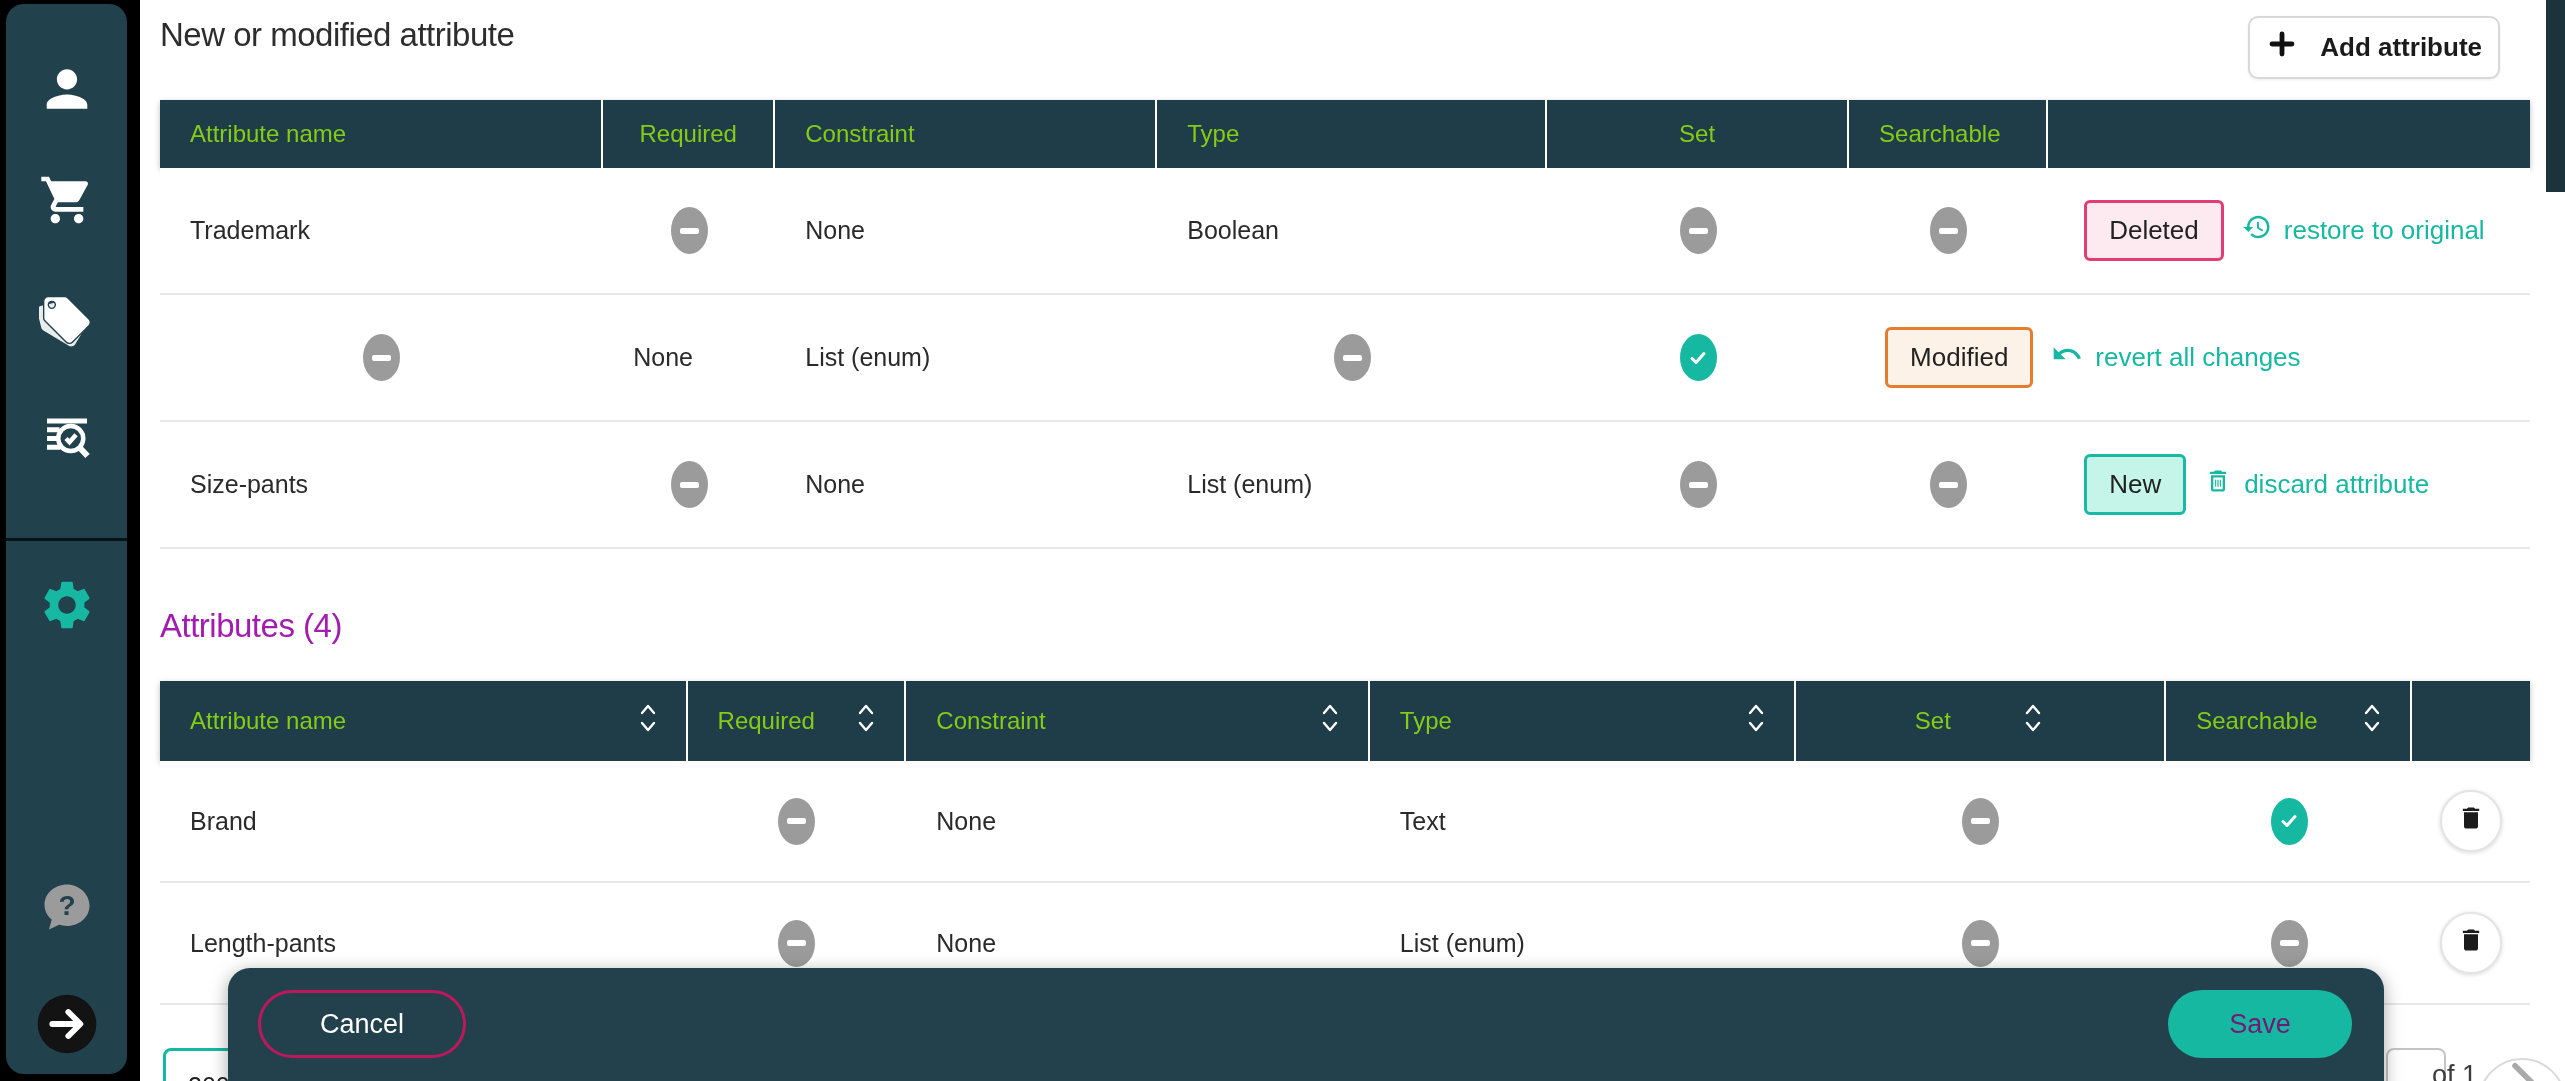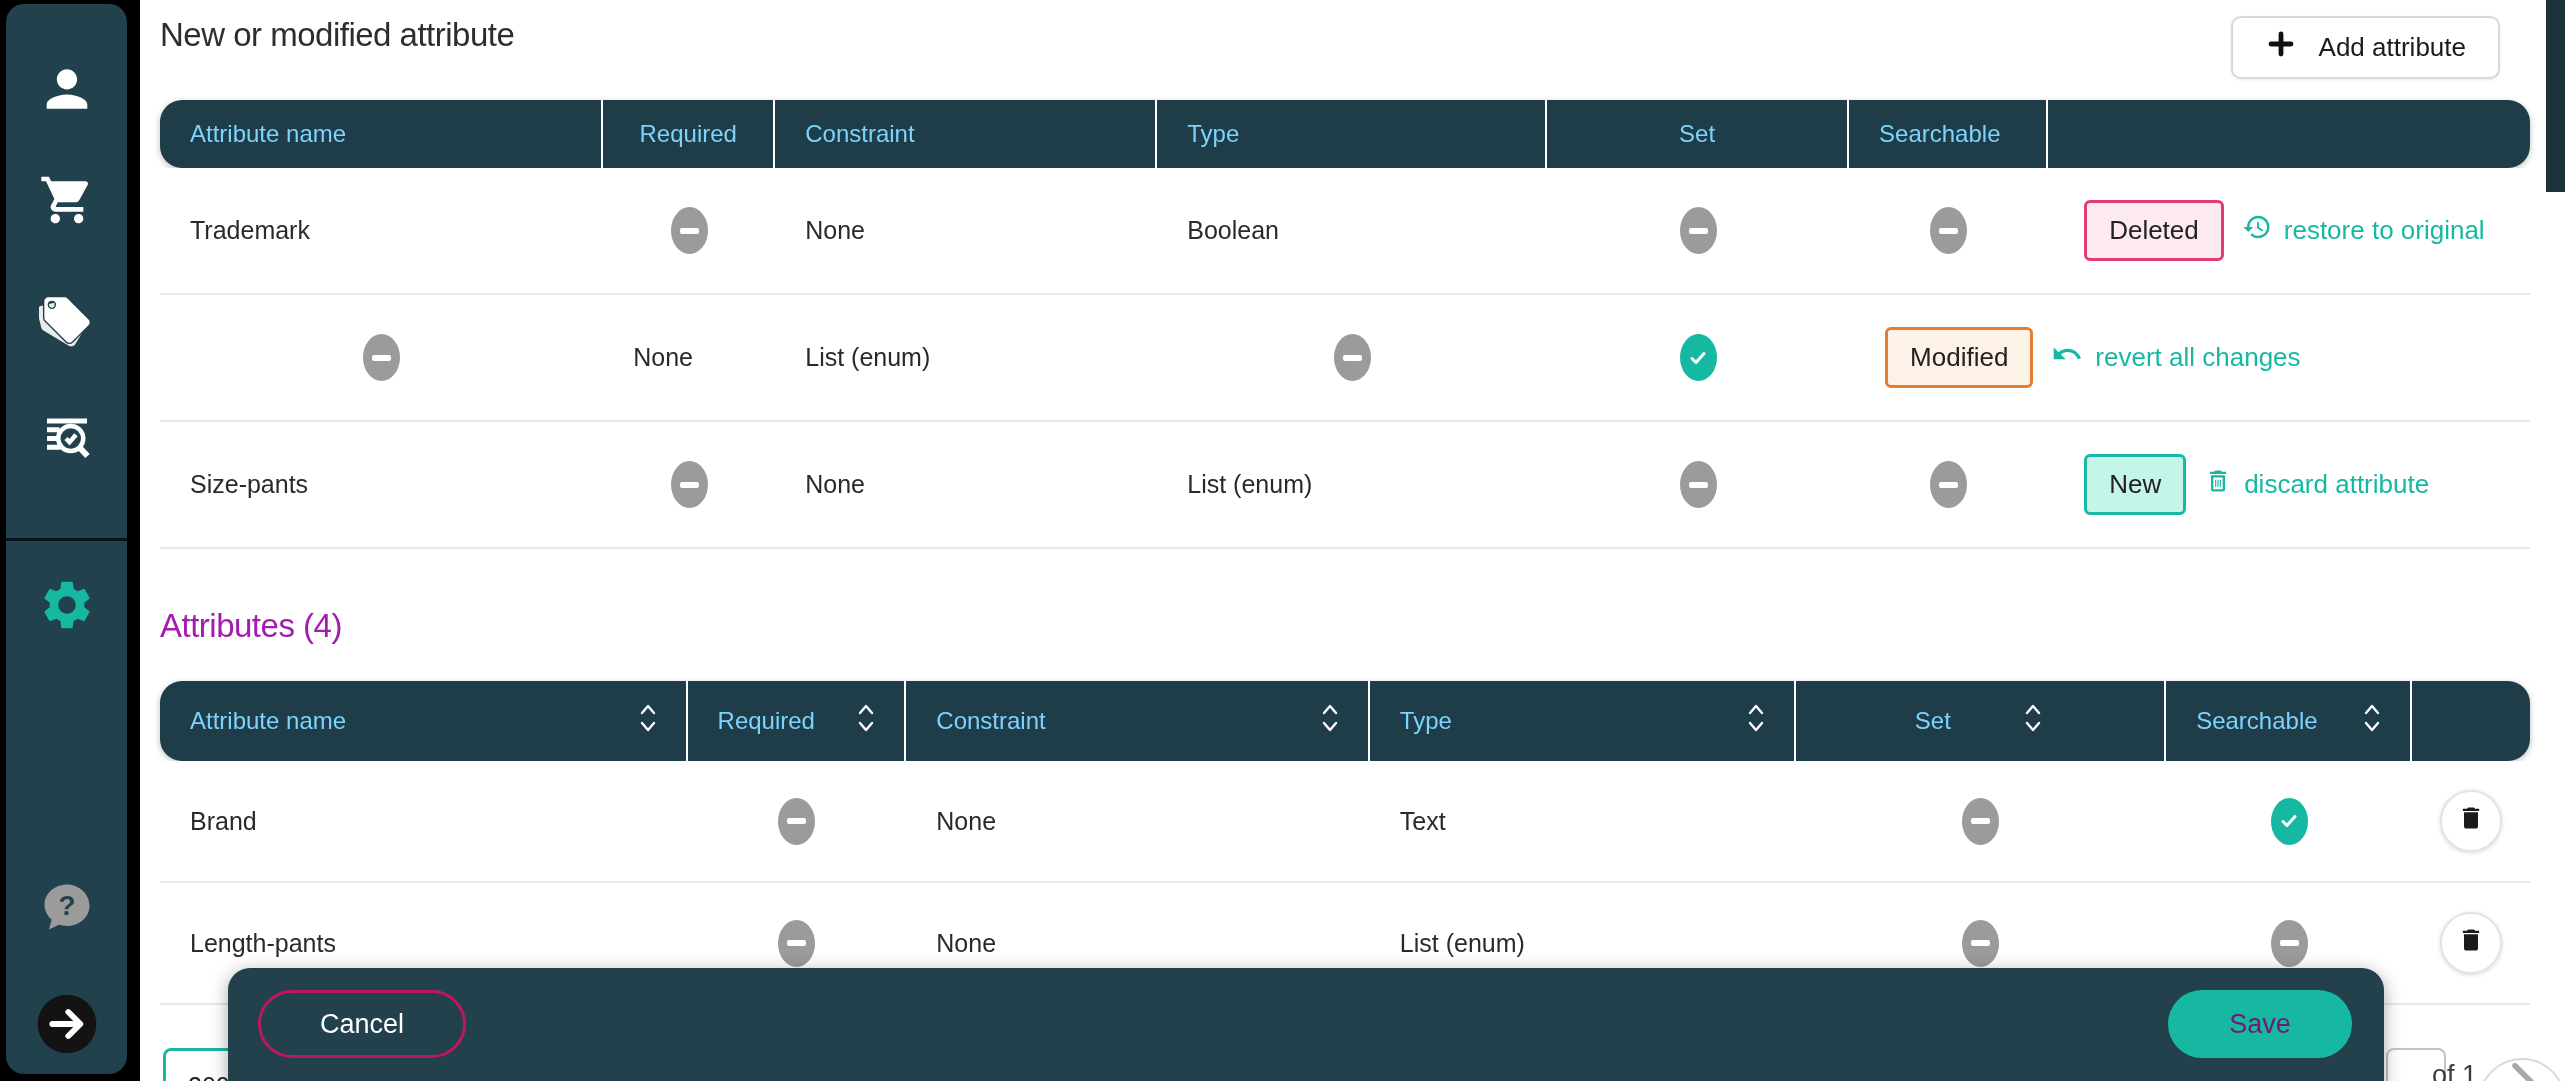--- a/index.html
+++ b/index.html
@@ -15,25 +15,25 @@
     background:#21414d;border-radius:18px;}
   .side-ic{position:absolute;left:0;width:121px;display:flex;justify-content:center;cursor:pointer;}
   .side-divider{position:absolute;left:0;top:534px;width:121px;height:3px;background:#06141a;}
   
   .edge-strip{position:absolute;left:2546px;top:0;width:19px;height:192px;background:#1d333c;}
   
   .main{position:absolute;left:160px;top:0;width:2370px;}
   .page-title{font-size:33px;font-weight:300;letter-spacing:-.5px;color:#2d2d2d;}
   .head-row{display:flex;align-items:flex-start;justify-content:space-between;margin-top:16px;height:84px;}
   .add-btn{display:inline-flex;align-items:center;gap:22px;background:#fff;border:2px solid #d8d8d8;
-    border-radius:10px;height:63px;padding:0 32px;margin-right:30px;margin-top:0;
-    font-size:26px;font-weight:400;color:#1b1b1b;box-shadow:0 1px 3px rgba(0,0,0,.08);cursor:pointer;}
-  
-  .thead{background:#1f3d48;color:#7dd3fc;display:grid;align-items:center;
-    box-shadow:0 2px 6px rgba(0,0,0,.25);border-radius:22px;}
+    border-radius:10px;height:63px;padding:0 16px;margin-right:30px;margin-top:0;
+    font-size:26px;font-weight:700;color:#1b1b1b;box-shadow:0 1px 3px rgba(0,0,0,.08);cursor:pointer;}
+  
+  .thead{background:#1f3d48;color:#84cc16;display:grid;align-items:center;
+    box-shadow:0 2px 6px rgba(0,0,0,.25);}
   .t1-grid{grid-template-columns:18.7% 7.26% 16.12% 16.45% 12.74% 8.4% 20.33%;}
   .t2-grid{grid-template-columns:22.26% 9.23% 19.56% 17.96% 15.64% 10.37% 4.98%;}
   .thead{font-size:24px;}
   .t1 .thead{height:68px;}
   .t2 .thead{height:80px;}
   .th{height:100%;display:flex;align-items:center;padding:0 0 0 30px;border-right:2px solid #fff;}
   .th:last-child{border-right:none;}
   .th.center{justify-content:center;padding-left:0;}
   .th.sortable{justify-content:space-between;padding-right:26px;}
   .th.sortable.center{justify-content:center;gap:70px;padding-right:0;}

